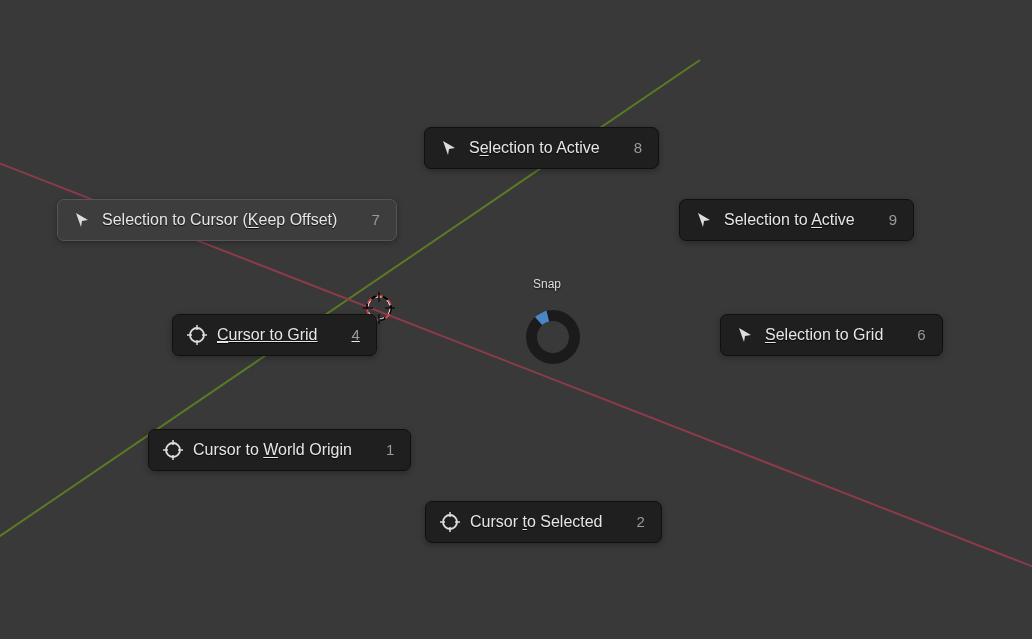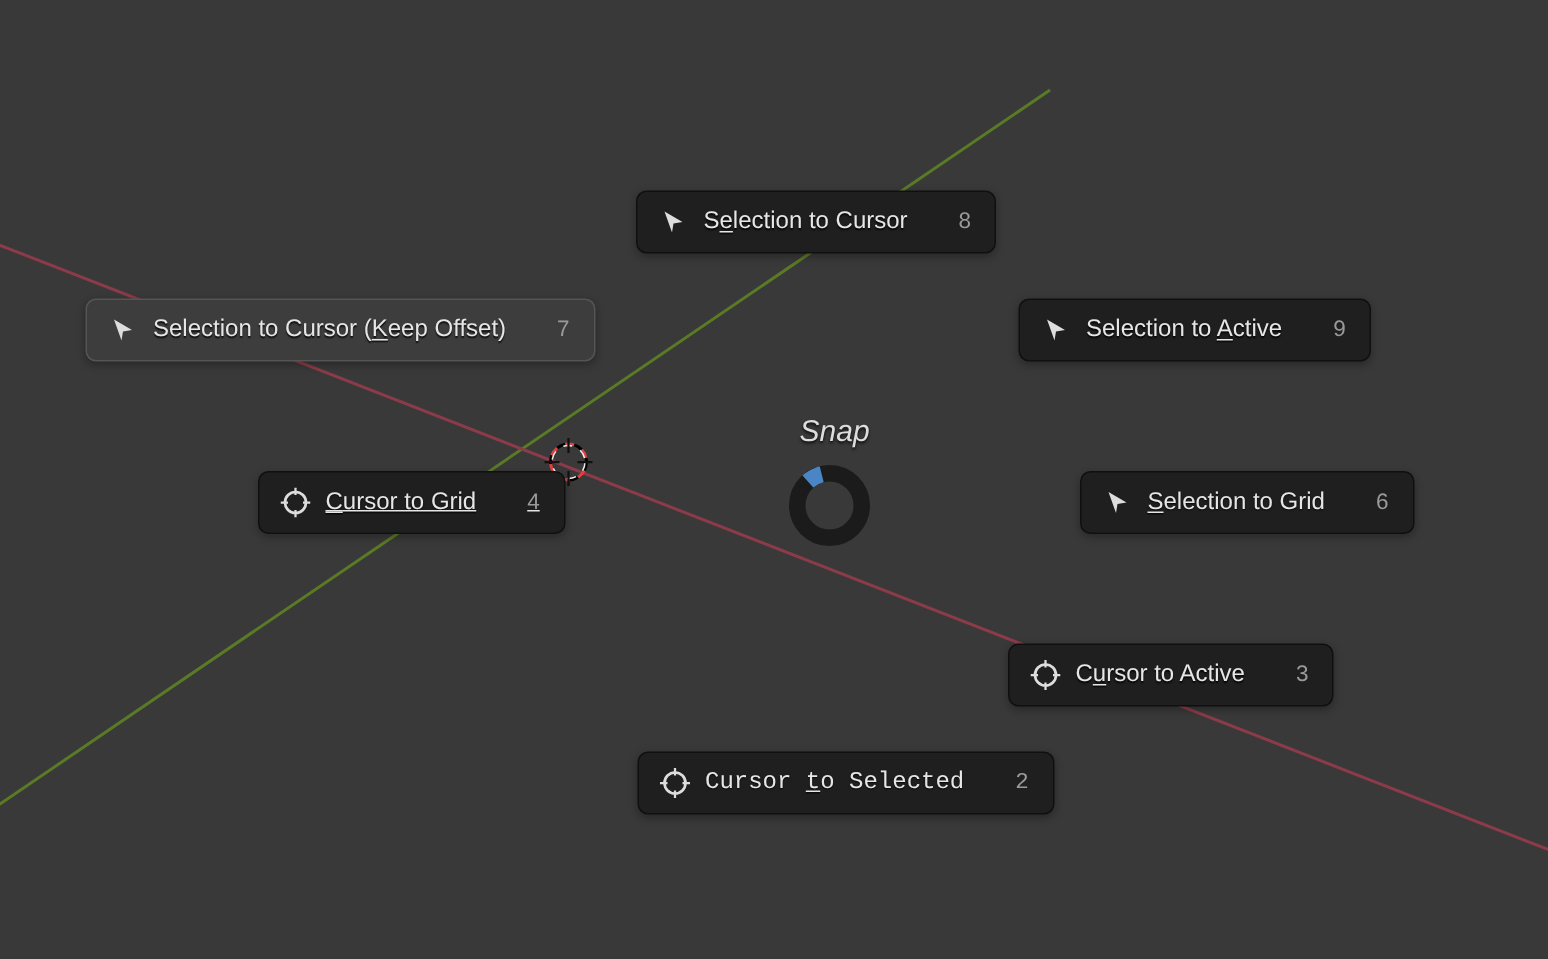--- a/index.html
+++ b/index.html
@@ -17,23 +17,22 @@
     inset: 0;
   }
   
   .axis {
     position: absolute;
     pointer-events: none;
   }
   .pie-title {
     position: absolute;
     color: #ddd;
-    font-size: 20px;
+    font-size: 12px;
     text-shadow: 0 1px 2px rgba(0,0,0,.8);
-    font-style: italic;
   }
   .ring {
     position: absolute;
     width: 54px;
     height: 54px;
     border-radius: 50%;
     box-sizing: border-box;
   }
   .ring-bg {
     border: 11px solid #1b1b1b;
@@ -120,21 +119,21 @@
   <div class="pie-title" style="left:533px; top:277px;">Snap</div>
   <div class="ring ring-bg" style="left:526px; top:310px;"></div>
   <div class="ring ring-fg" style="left:526px; top:310px;"></div>
 
   <div class="pie-item" style="left:424px; top:127px;">
     <span class="icon">
       <svg width="18" height="18" viewBox="0 0 18 18">
           <path d="M3 2 L15 9 L9 10 L8 16 Z" fill="#ddd"></path>
         </svg>
     </span>
-    <span class="lbl"><span>S</span><span class="und">e</span><span>lection to Cursor</span></span>
+    <span class="lbl"><span>S</span><span class="und">e</span><span>lection to Active</span></span>
     <span class="shortcut">8</span>
   </div>
 
   <div class="pie-item hover" style="left:57px; top:199px;align-items:center;">
     <span class="icon">
       <svg width="18" height="18" viewBox="0 0 18 18">
           <path d="M3 2 L15 9 L9 10 L8 16 Z" fill="#ddd"></path>
         </svg>
     </span>
     <span class="lbl"><span>Selection to Cursor (</span><span class="und">K</span><span>eep Offset)</span></span>
@@ -168,36 +167,36 @@
   <div class="pie-item" style="left:720px; top:314px;">
     <span class="icon">
       <svg width="18" height="18" viewBox="0 0 18 18">
           <path d="M3 2 L15 9 L9 10 L8 16 Z" fill="#ddd"></path>
         </svg>
     </span>
     <span class="lbl"><span></span><span class="und">S</span><span>election to Grid</span></span>
     <span class="shortcut">6</span>
   </div>
 
-
-  <div class="pie-item" style="left:672px; top:429px;">
+  <div class="pie-item" style="left:148px; top:429px;">
     <span class="icon">
       <svg width="20" height="20" viewBox="0 0 20 20">
         <circle cx="10" cy="10" r="7" fill="none" stroke="#ddd" stroke-width="1.8"></circle>
         <line x1="10" y1="0" x2="10" y2="5" stroke="#ddd" stroke-width="1.5"></line>
         <line x1="10" y1="15" x2="10" y2="20" stroke="#ddd" stroke-width="1.5"></line>
         <line x1="0" y1="10" x2="5" y2="10" stroke="#ddd" stroke-width="1.5"></line>
         <line x1="15" y1="10" x2="20" y2="10" stroke="#ddd" stroke-width="1.5"></line>
       </svg>
     </span>
-    <span class="lbl"><span>C</span><span class="und">u</span><span>rsor to Active</span></span>
-    <span class="shortcut">3</span>
-  </div>
-
-  <div class="pie-item" style="left:425px; top:501px;font-family:Liberation Mono, monospace;">
+    <span class="lbl"><span>Cursor to </span><span class="und">W</span><span>orld Origin</span></span>
+    <span class="shortcut">1</span>
+  </div>
+
+
+  <div class="pie-item" style="left:425px; top:501px;">
     <span class="icon">
       <svg width="20" height="20" viewBox="0 0 20 20">
         <circle cx="10" cy="10" r="7" fill="none" stroke="#ddd" stroke-width="1.8"></circle>
         <line x1="10" y1="0" x2="10" y2="5" stroke="#ddd" stroke-width="1.5"></line>
         <line x1="10" y1="15" x2="10" y2="20" stroke="#ddd" stroke-width="1.5"></line>
         <line x1="0" y1="10" x2="5" y2="10" stroke="#ddd" stroke-width="1.5"></line>
         <line x1="15" y1="10" x2="20" y2="10" stroke="#ddd" stroke-width="1.5"></line>
       </svg>
     </span>
     <span class="lbl"><span>Cursor </span><span class="und">t</span><span>o Selected</span></span>

